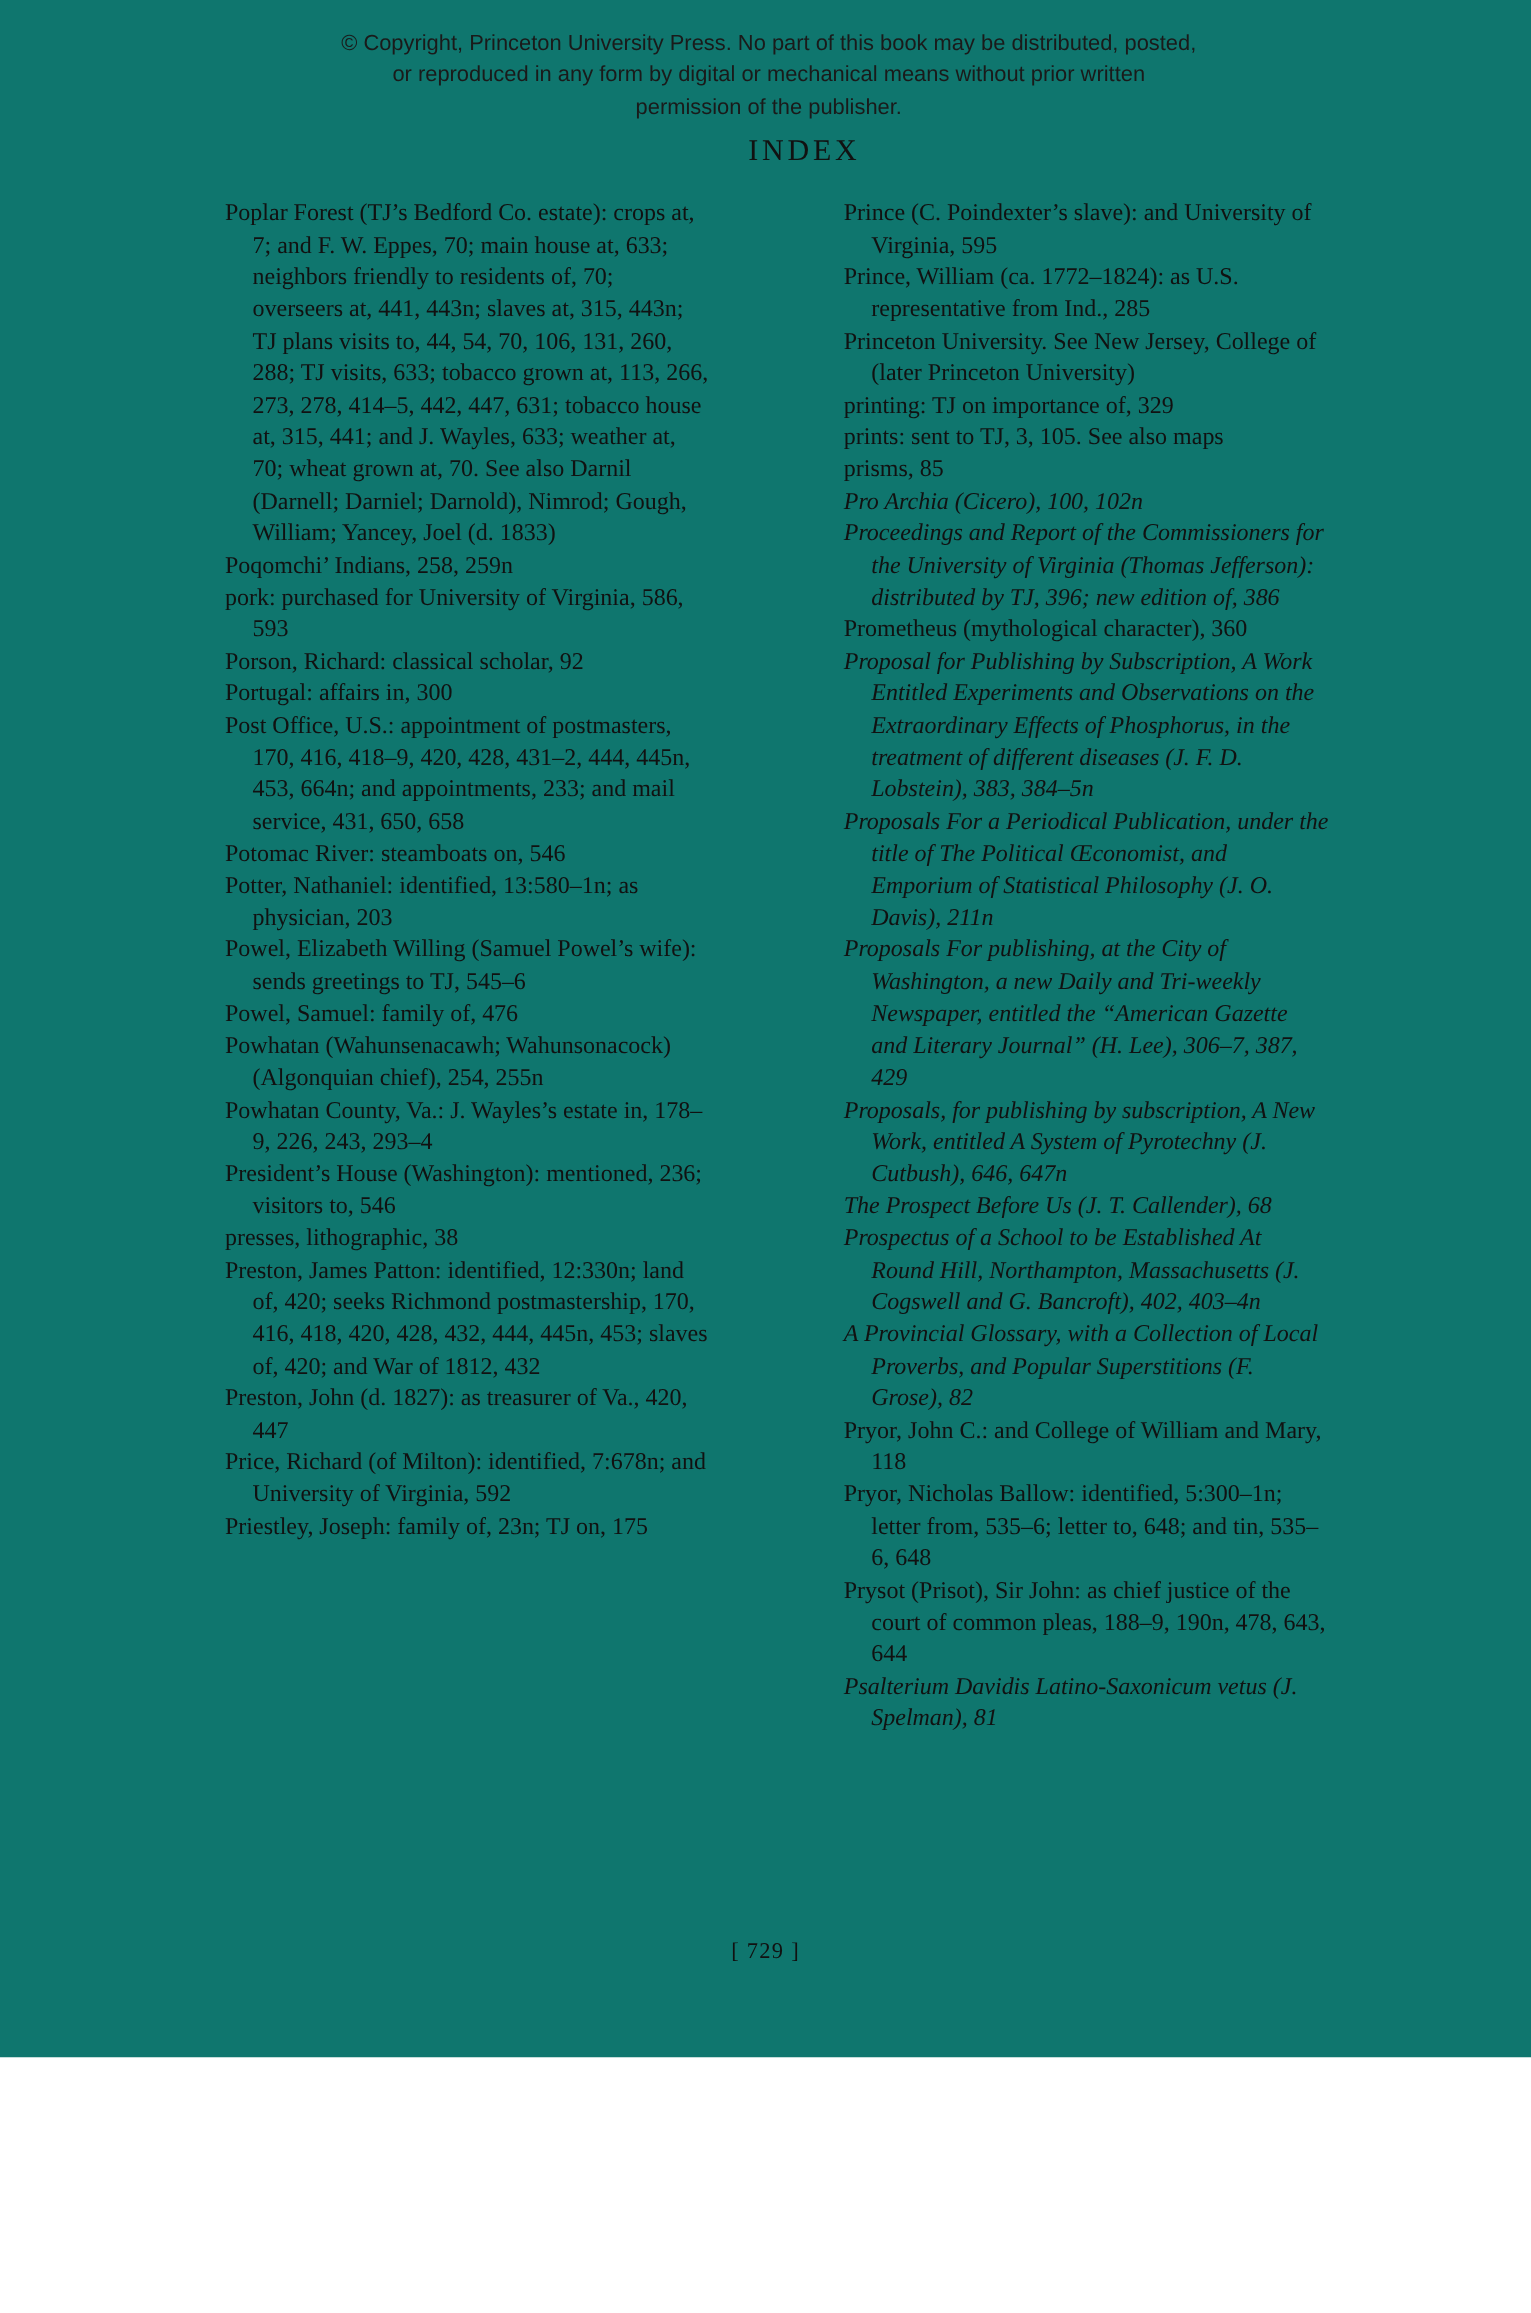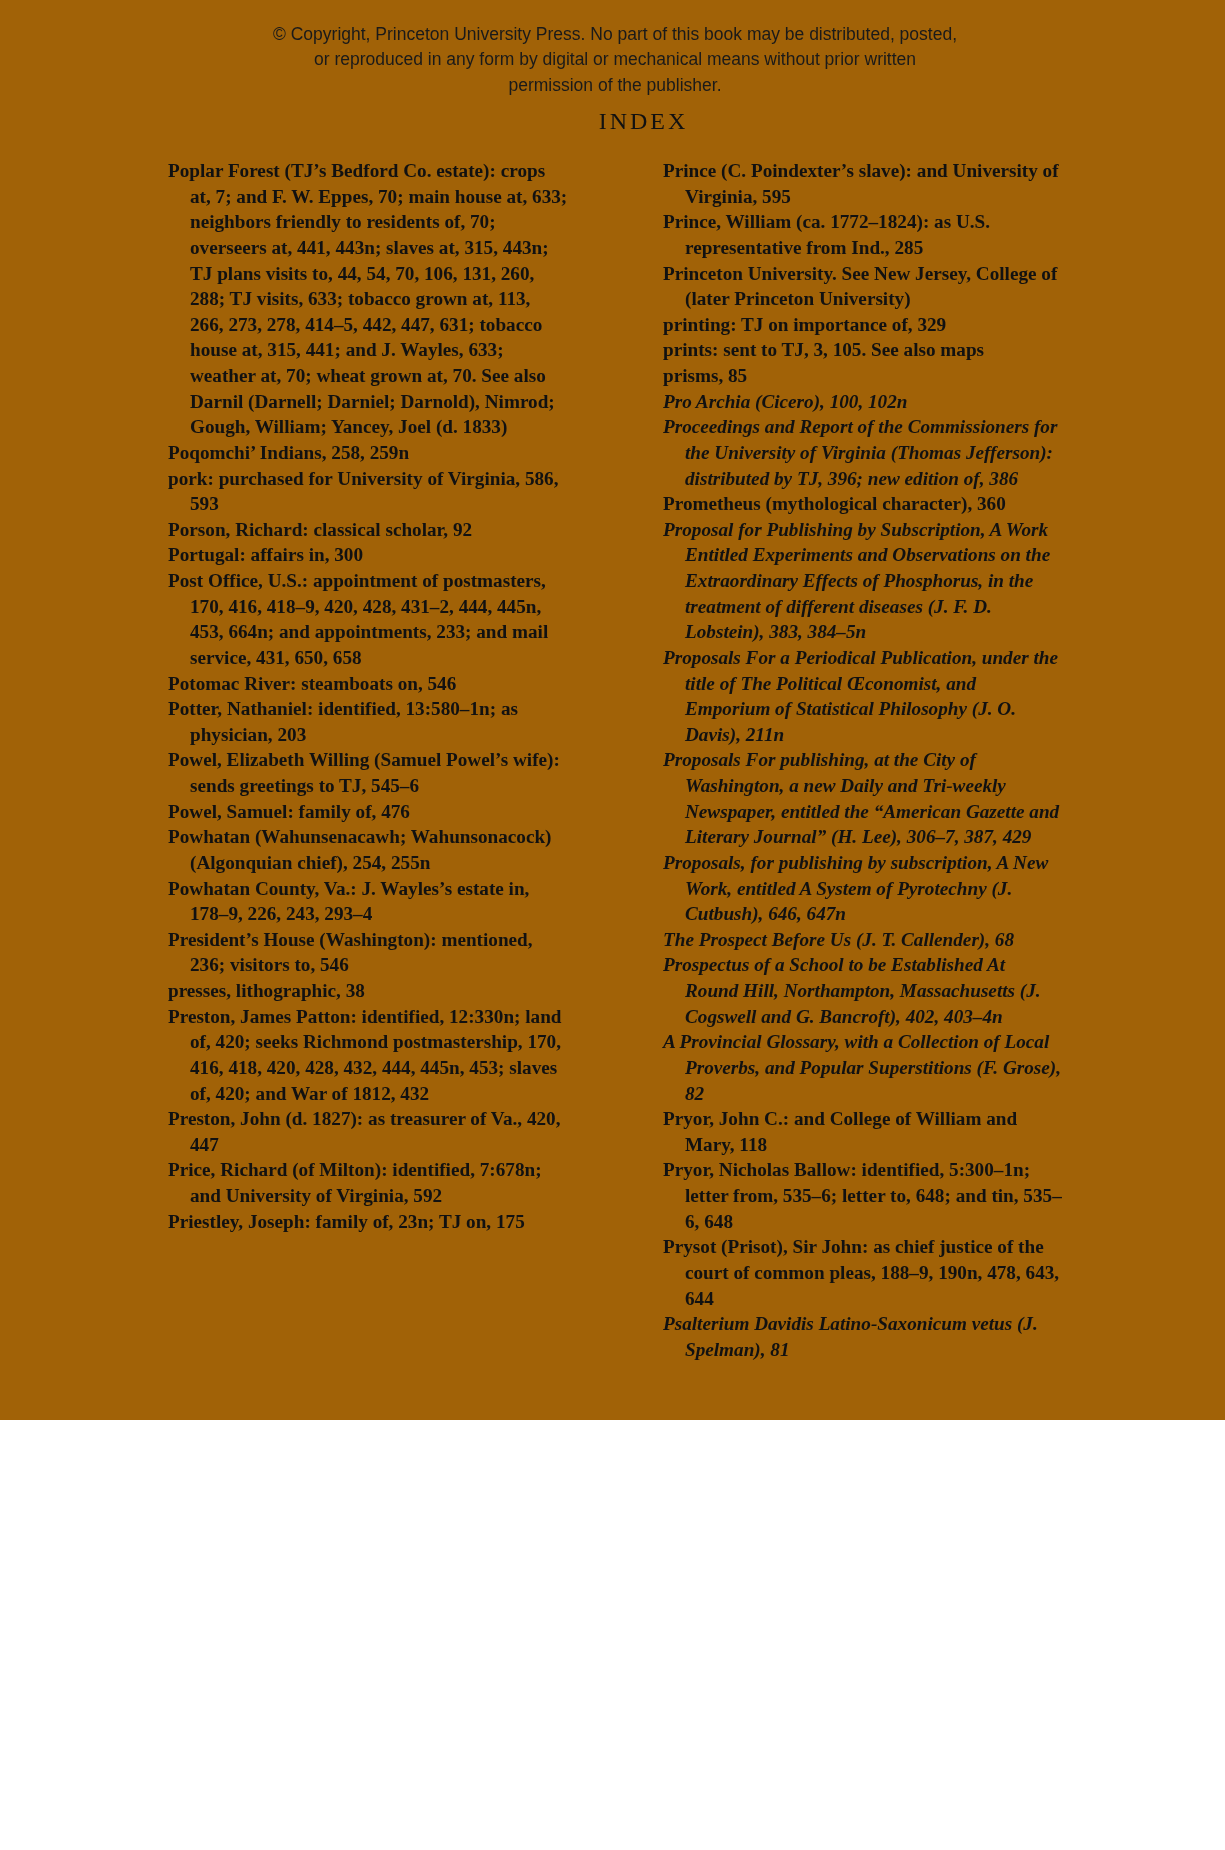--- a/index.html
+++ b/index.html
@@ -3,22 +3,22 @@
 <meta charset="utf-8">
 <style>
   html, body {
     margin: 0;
     padding: 0;
     background: #ffffff;
   }
   .page {
     position: relative;
     width: 1225px;
-    height: 1420px;
-    background: #a16207;
+    height: 1646px;
+    background: #0f766e;
     font-family: "Liberation Serif", serif;
     color: #111111;
     overflow: hidden;
   }
   .copyright {
     position: absolute;
     left: 270px;
     top: 22px;
     width: 690px;
     text-align: center;
@@ -47,25 +47,24 @@
     display: flex;
     justify-content: space-between;
   }
   .col {
     width: 400px;
     font-size: 19.2px;
     line-height: 1.335;
     text-align: left;
   }
   .entry {
-    margin: 0 0 0 0;
+    margin: 0 0 0 12px;
     padding-left: 22px;
     text-indent: -22px;
     hyphens: manual;
-    font-weight: bold;
   }
   .it { font-style: italic; }
   .folio {
     position: absolute;
     left: 0;
     top: 1550px;
     width: 1225px;
     text-align: center;
     font-size: 18px;
     letter-spacing: 1px;

